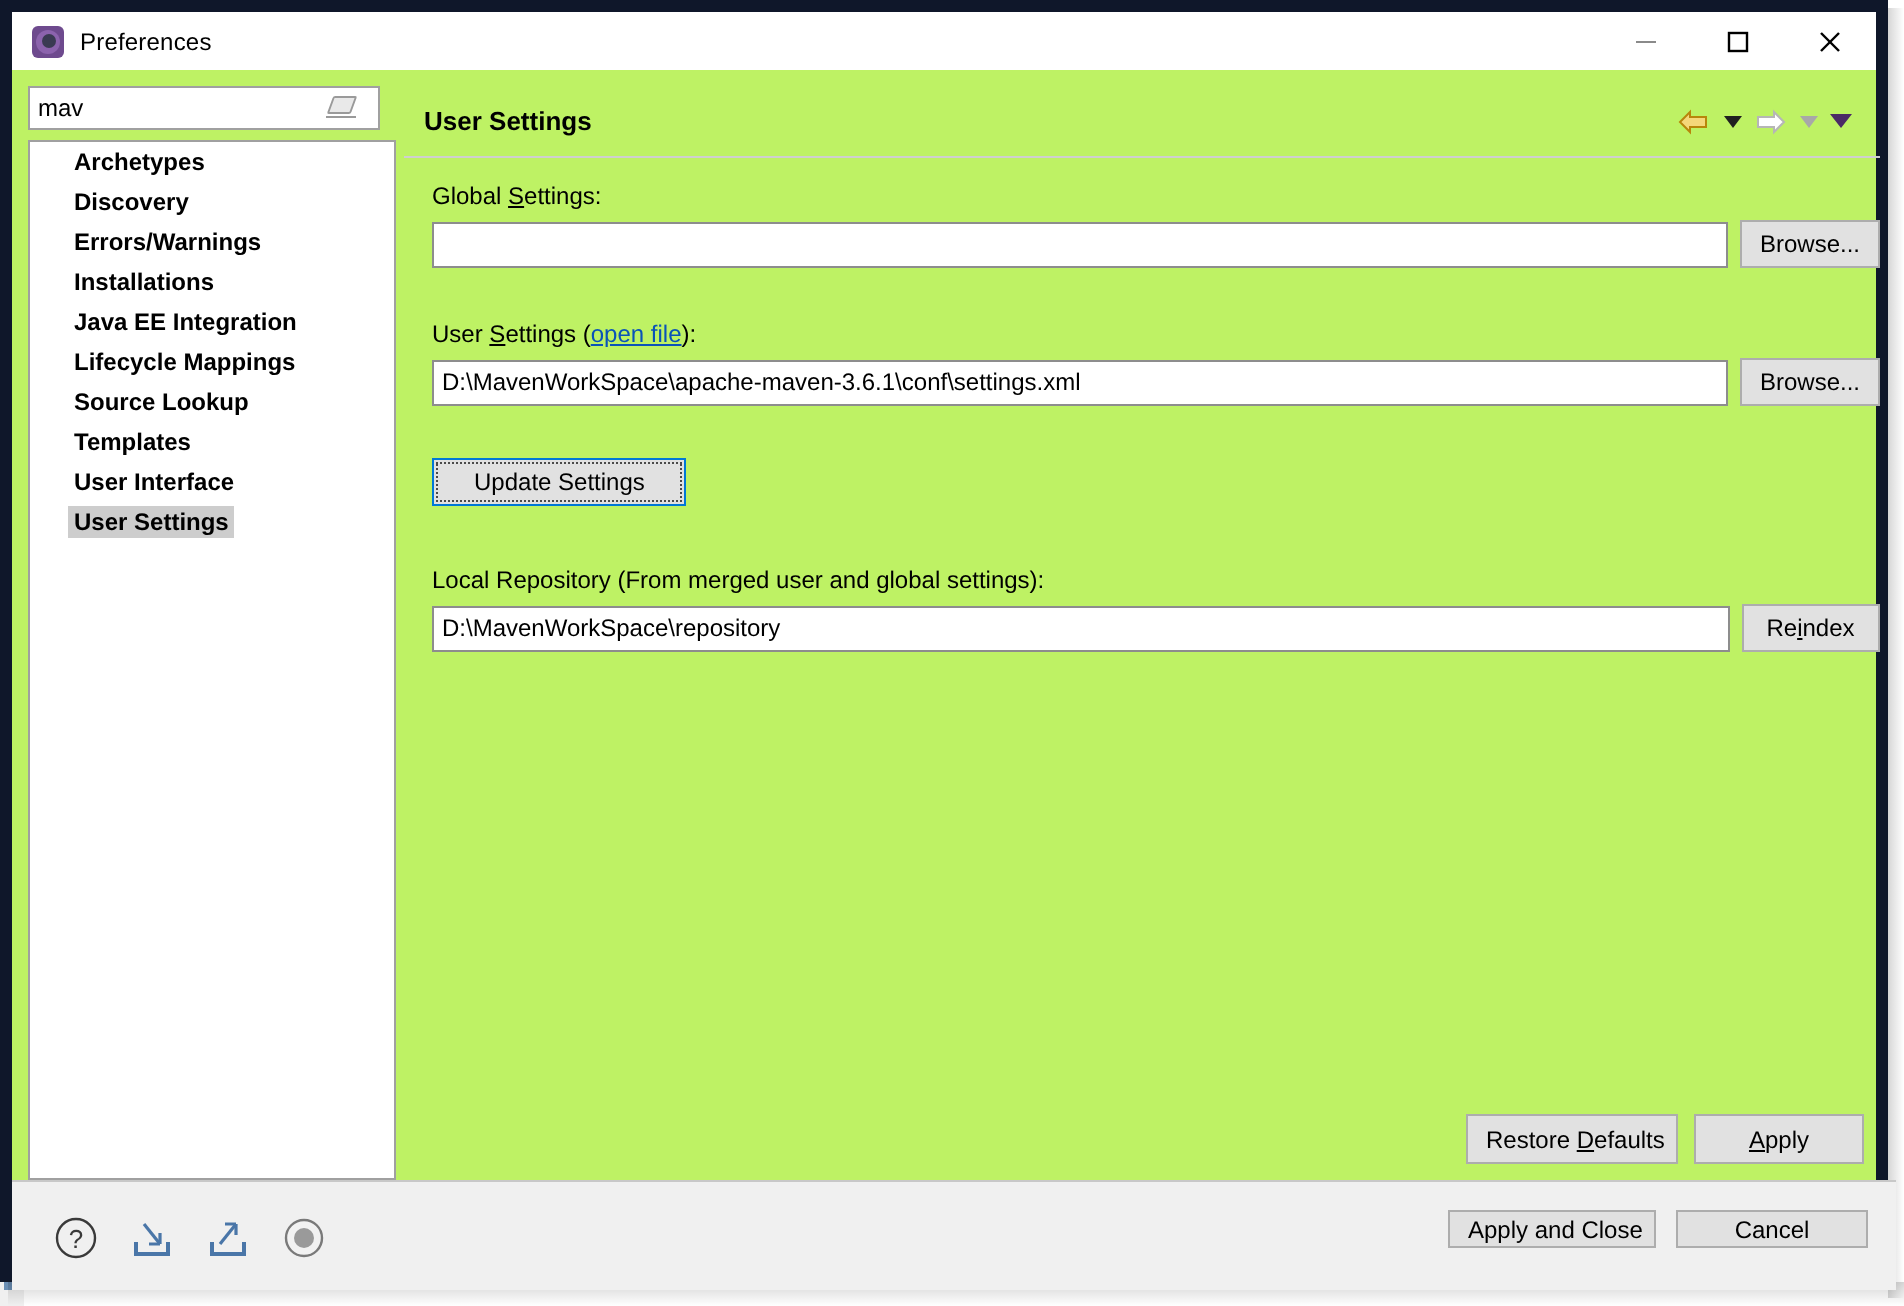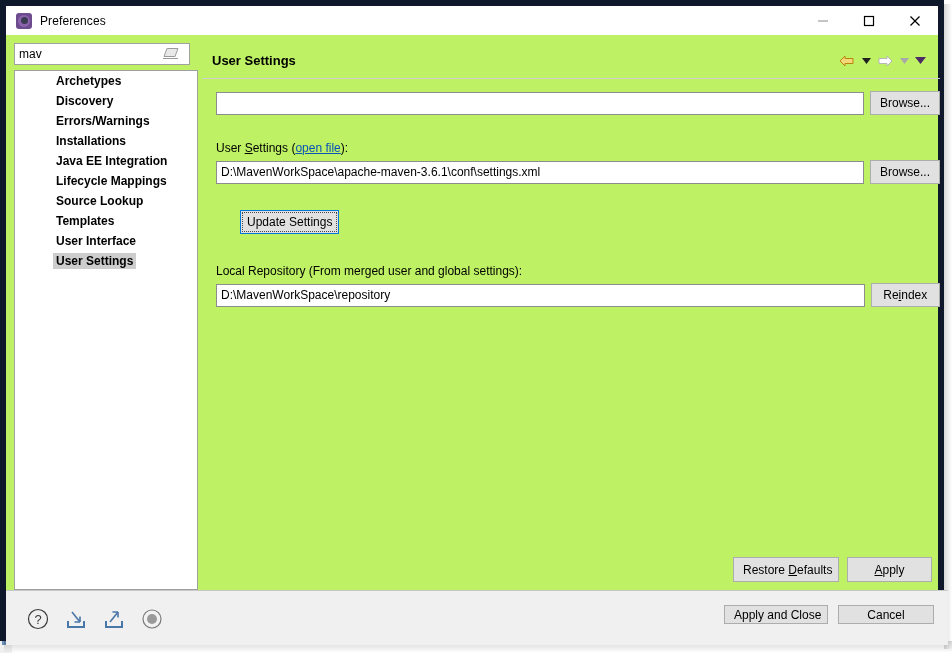--- a/index.html
+++ b/index.html
@@ -128,21 +128,21 @@
     background: #fff; border: 1px solid #a0a0a0;
     overflow: hidden;
   }
   .tree-item {
     height: 20px; display: flex; align-items: center;
     font-size: 12px; font-weight: bold; color: #000;
     white-space: nowrap;
   }
   .tree-root { padding-left: 6px; }
   .tree-child { padding-left: 0; }
-  .tree-child .lbl { margin-left: 38px; padding: 1px 3px; }
+  .tree-child .lbl { margin-left: 19px; padding: 1px 3px; }
   .tree-root .lbl { padding: 1px 3px; }
   .tree-item.selected .lbl { background: #cdcdcd; }
   .chev {
     width: 14px; height: 14px; flex: none; position: relative; margin-right: 2px;
   }
   .chev svg { position: absolute; left: 2px; top: 3px; }
 
   
   .right-col {
     position: absolute; left: 196px; top: 8px; width: 738px; height: 547px;
@@ -176,22 +176,22 @@
   .btn {
     font-family: "Liberation Sans", sans-serif; font-size: 12px; color: #000;
     background: #e1e1e1; border: 1px solid #adadad;
     height: 24px; padding: 0 9px; cursor: pointer; white-space: nowrap;
   }
   .btn u { text-decoration: underline; }
   .btn-browse { width: 70px; }
 
   .btn-focus {
     position: relative; background: #e1e1e1;
-    border: 1px solid #0078d7; height: 24px; padding: 0 6px;
-    font-size: 12px; font-family: "Liberation Sans", sans-serif; margin-left: 24px;
+    border: 1px solid #0078d7; height: 24px; padding: 0 20px;
+    font-size: 12px; font-family: "Liberation Sans", sans-serif;
   }
   .btn-focus::after {
     content: ""; position: absolute; left: 1px; top: 1px; right: 1px; bottom: 1px;
     border: 1px dotted #4a4a4a;
   }
 
   .spacer-lg { height: 30px; }
 
   
   .panel-actions {
@@ -340,20 +340,21 @@
             <svg width="11" height="7" viewBox="0 0 11 7">
                 <path d="M0 0 L11 0 L5.5 7 Z" fill="#4b2a66"></path>
               </svg>
           </span>
         </div>
       </div>
 
       <div class="panel-content">
 
         
+        <label class="field-label"><span>Global </span><u>S</u><span>ettings:</span></label>
         <div class="field-row">
           <input class="text-field" type="text" value="" style="">
           <button class="btn btn-browse">Browse...</button>
         </div>
 
         
         <label class="field-label"><span>User </span><u>S</u><span>ettings (</span><a class="link">open file</a><span>):</span></label>
         <div class="field-row">
           <input class="text-field" type="text" value="D:\MavenWorkSpace\apache-maven-3.6.1\conf\settings.xml" style="">
           <button class="btn btn-browse">Browse...</button>

